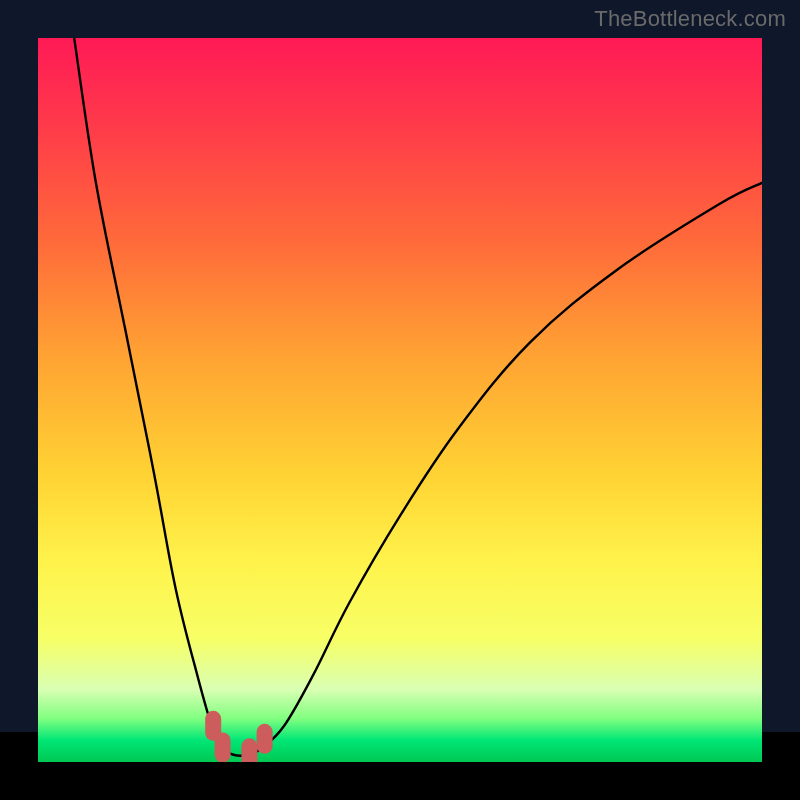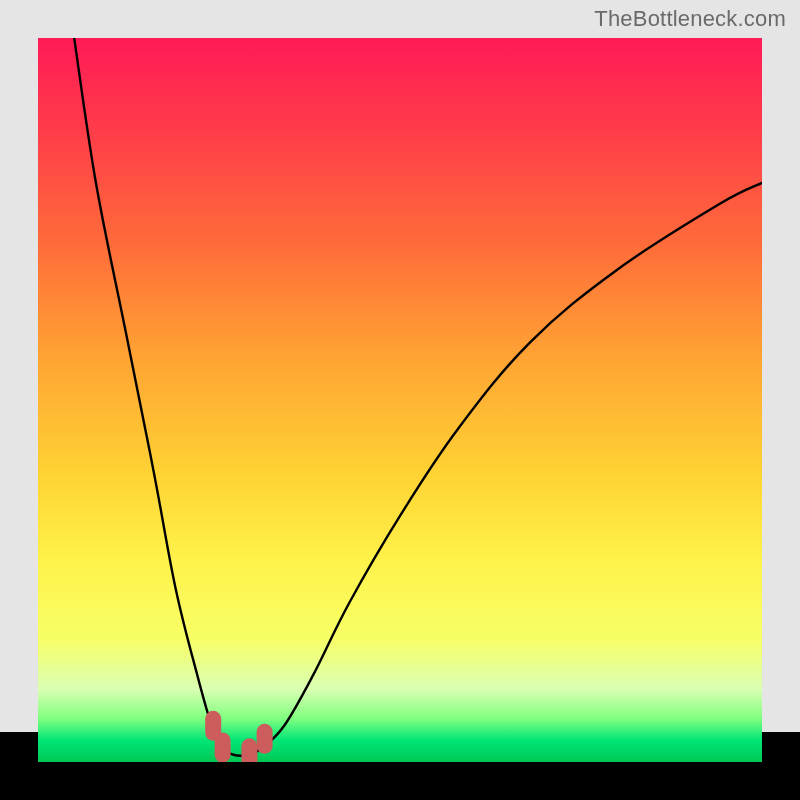--- a/index.html
+++ b/index.html
@@ -8,21 +8,21 @@
     width: 800px;
     height: 800px;
     background: #000;
     overflow: hidden;
     font-family: Arial, Helvetica, sans-serif;
   }
   .frame {
     position: relative;
     width: 800px;
     height: 732px;
-    background: #e5e5e5;
+    background: #0f172a;
   }
   .plot-area {
     position: absolute;
     left: 38px;
     top: 38px;
     width: 724px;
     height: 724px;
     overflow: hidden;
   }
   .gradient {

